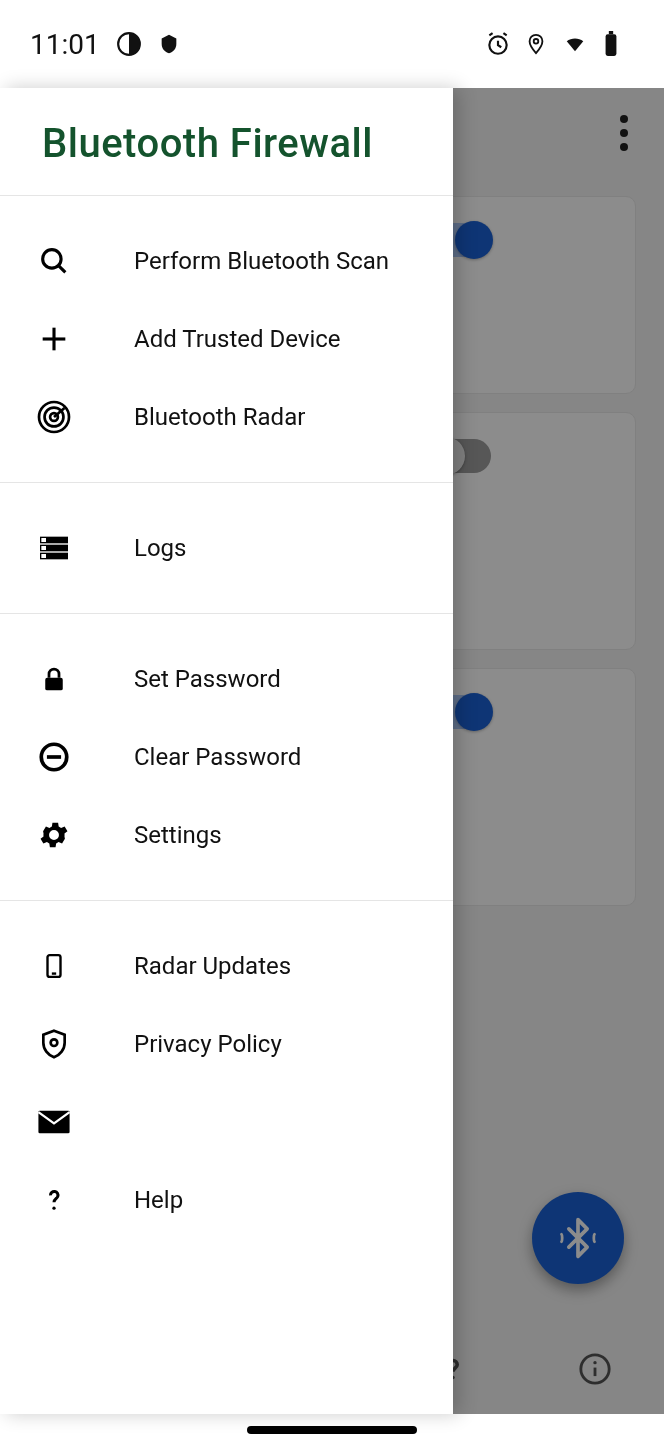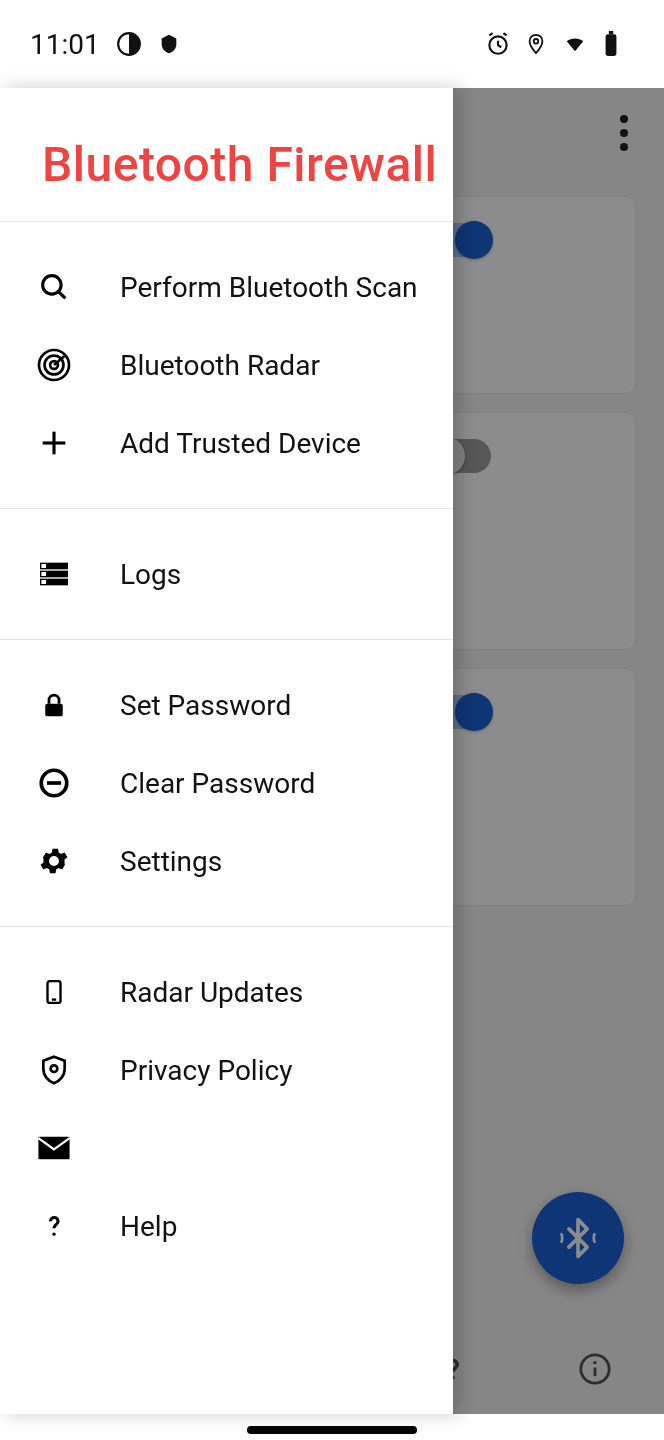--- a/index.html
+++ b/index.html
@@ -28,23 +28,23 @@
 
   .fab { position:absolute; right:40px; bottom:130px; width:92px; height:92px; border-radius:50%; background:#1a62d6; display:flex; align-items:center; justify-content:center; box-shadow:0 6px 14px rgba(0,0,0,.35);}
   .bottom-icons { position:absolute; bottom:24px; left:0; right:0; display:flex; justify-content:flex-end; gap:108px; padding:0 52px; }
   .bottom-icons div{ color:#555; }
 
   
   .scrim { position:absolute; top:88px; left:0; right:0; bottom:26px; background:rgba(0,0,0,.45); }
 
   
   .drawer { position:absolute; top:88px; left:0; bottom:26px; width:453px; background:#fff; box-shadow: 6px 0 18px rgba(0,0,0,.2); overflow:hidden; }
-  .drawer-title { font-size:48px; font-weight:500; color:#ef4444; padding:48px 0 28px 42px; letter-spacing:.5px; }
+  .drawer-title { font-size:40px; font-weight:500; color:#14532d; padding:32px 0 28px 42px; letter-spacing:.5px; }
   .divider { height:1px; background:#e5e5e5; width:100%; }
-  .menu-item { display:flex; align-items:center; gap:42px; height:78px; padding-left:30px; font-size:28px; color:#111; }
+  .menu-item { display:flex; align-items:center; gap:56px; height:78px; padding-left:30px; font-size:24px; color:#111; }
   .menu-icon { width:48px; height:48px; display:flex; align-items:center; justify-content:center; color:#111;}
   .section-gap { height:26px; }
 
   
   .gesture-bar { position:absolute; bottom:6px; left:50%; transform:translateX(-50%); width:170px; height:8px; border-radius:8px; background:#000; }
 </style>
 </head>
 <body>
 
 <div class="screen">
@@ -152,38 +152,38 @@
         <svg width="34" height="34" viewBox="0 0 24 24" fill="none" stroke="#000" stroke-width="2.2">
             <circle cx="10.5" cy="10.5" r="6.5"></circle>
             <line x1="20" y1="20" x2="15.2" y2="15.2"></line>
           </svg>
       </span>
       <span>Perform Bluetooth Scan</span>
     </div>
 
     <div class="menu-item">
       <span class="menu-icon">
+        <svg width="34" height="34" viewBox="0 0 24 24" fill="none" stroke="#000" stroke-width="2.2">
+            <line x1="12" y1="4" x2="12" y2="20"></line>
+            <line x1="4" y1="12" x2="20" y2="12"></line>
+          </svg>
+      </span>
+      <span>Add Trusted Device</span>
+    </div>
+
+    <div class="menu-item">
+      <span class="menu-icon">
         <svg width="36" height="36" viewBox="0 0 24 24" fill="none" stroke="#000" stroke-width="1.8">
             <circle cx="12" cy="12" r="10"></circle>
             <circle cx="12" cy="12" r="6.3"></circle>
             <circle cx="12" cy="12" r="2.6"></circle>
             <line x1="12" y1="12" x2="19" y2="6"></line>
           </svg>
       </span>
       <span>Bluetooth Radar</span>
-    </div>
-
-    <div class="menu-item">
-      <span class="menu-icon">
-        <svg width="34" height="34" viewBox="0 0 24 24" fill="none" stroke="#000" stroke-width="2.2">
-            <line x1="12" y1="4" x2="12" y2="20"></line>
-            <line x1="4" y1="12" x2="20" y2="12"></line>
-          </svg>
-      </span>
-      <span>Add Trusted Device</span>
     </div>
 
     <div class="section-gap"></div>
     <div class="divider"></div>
     <div class="section-gap"></div>
 
     <div class="menu-item">
       <span class="menu-icon">
         <svg width="32" height="28" viewBox="0 0 24 20" fill="#000">
             <rect x="2" y="2" width="20" height="4"></rect>

